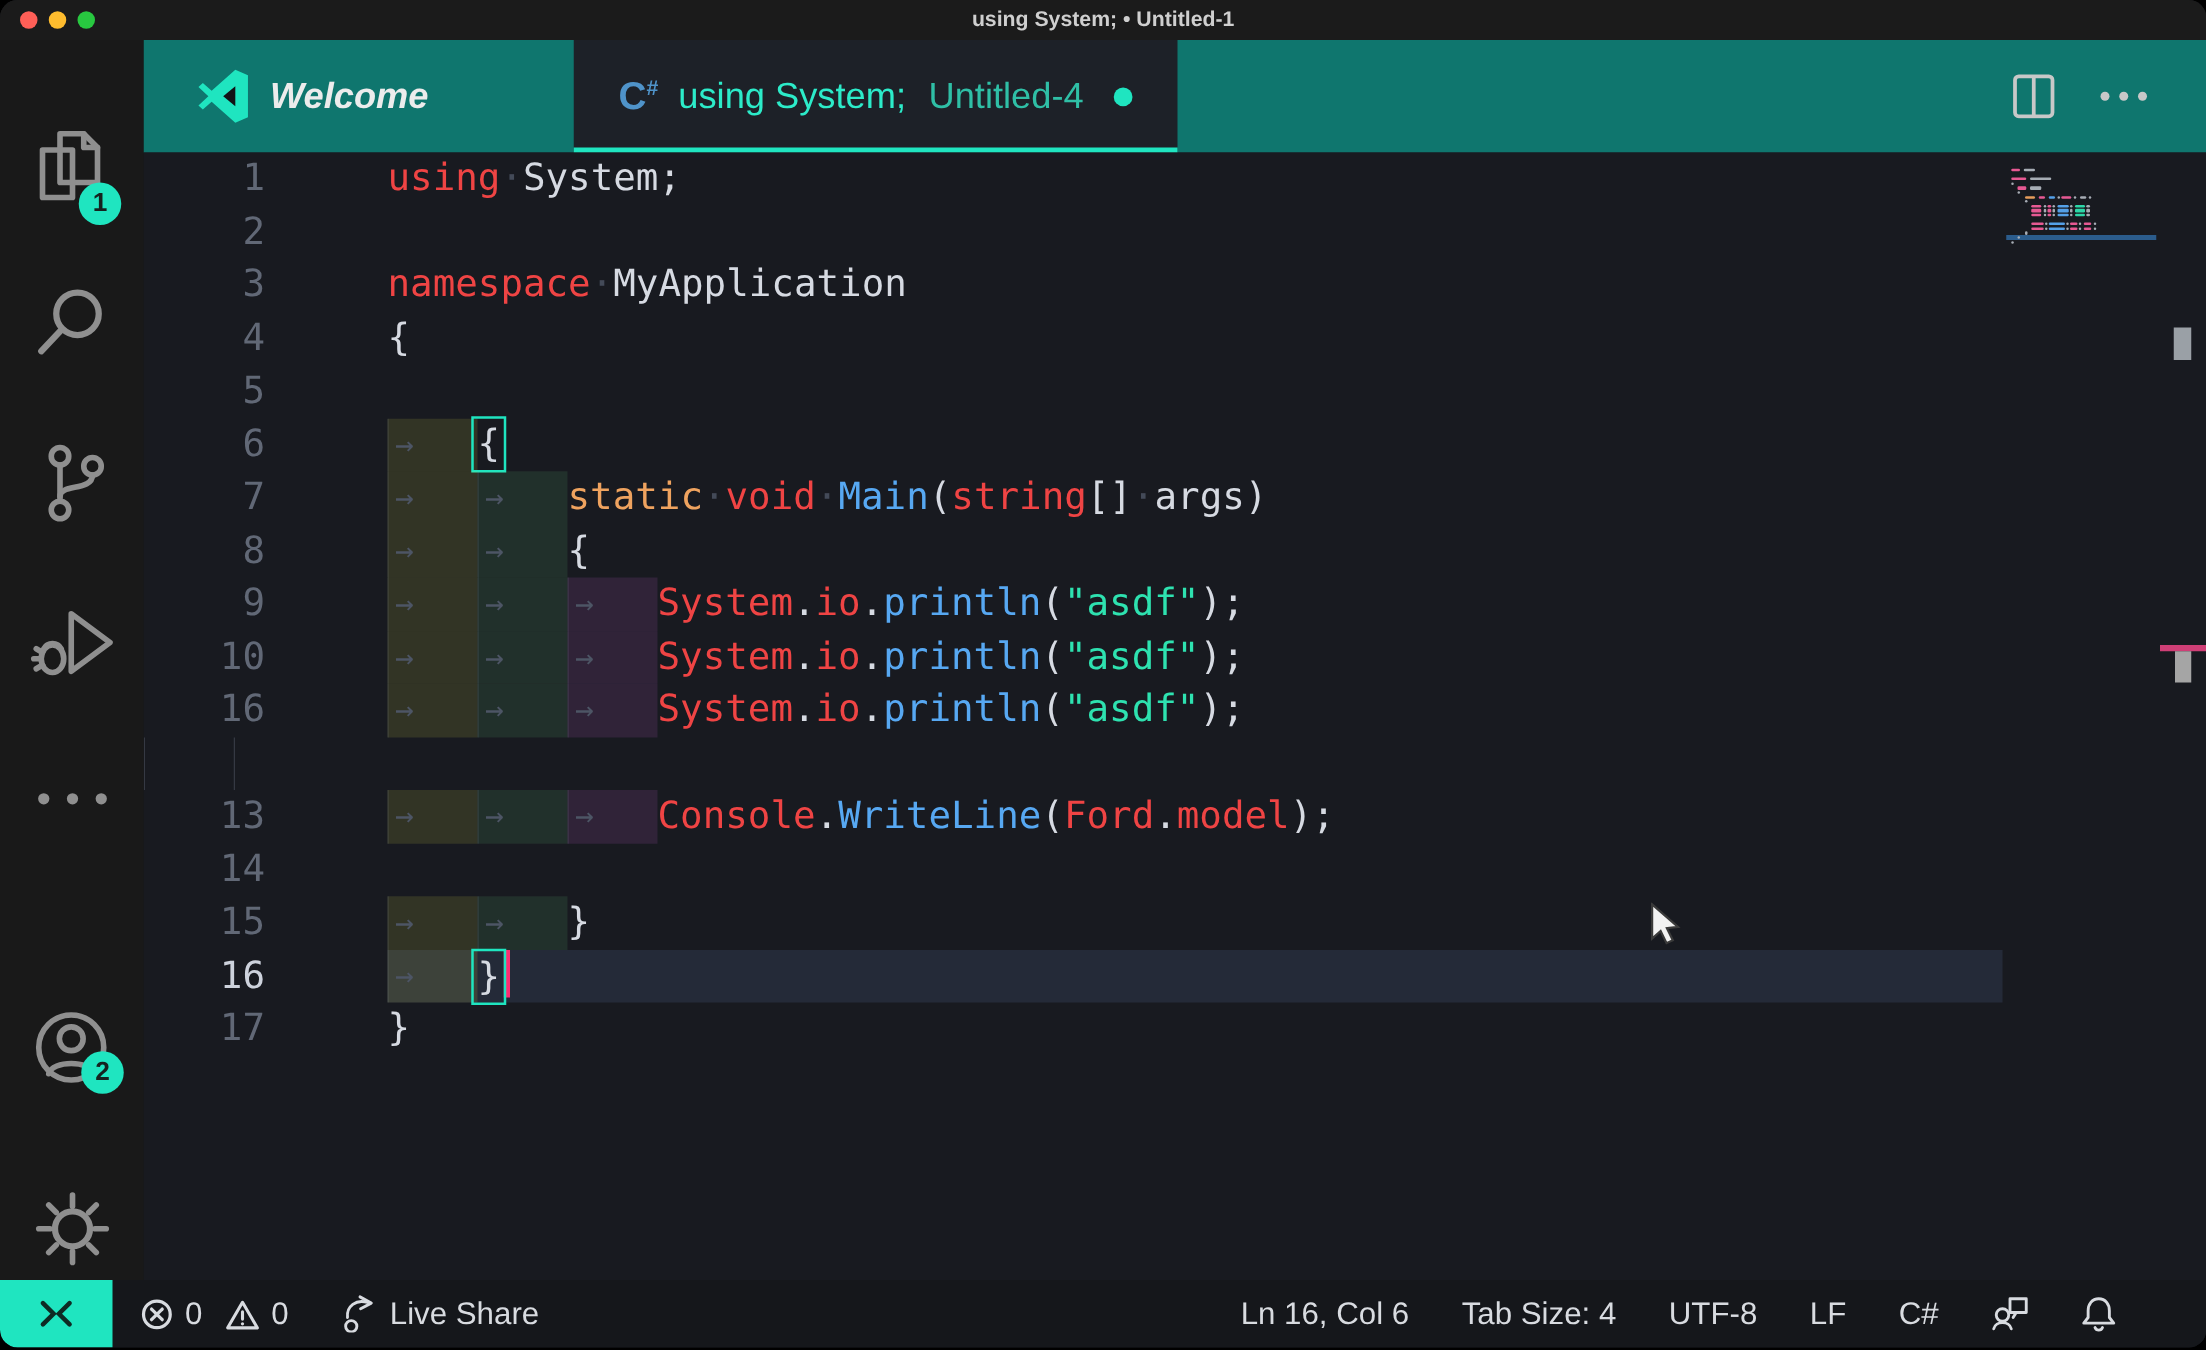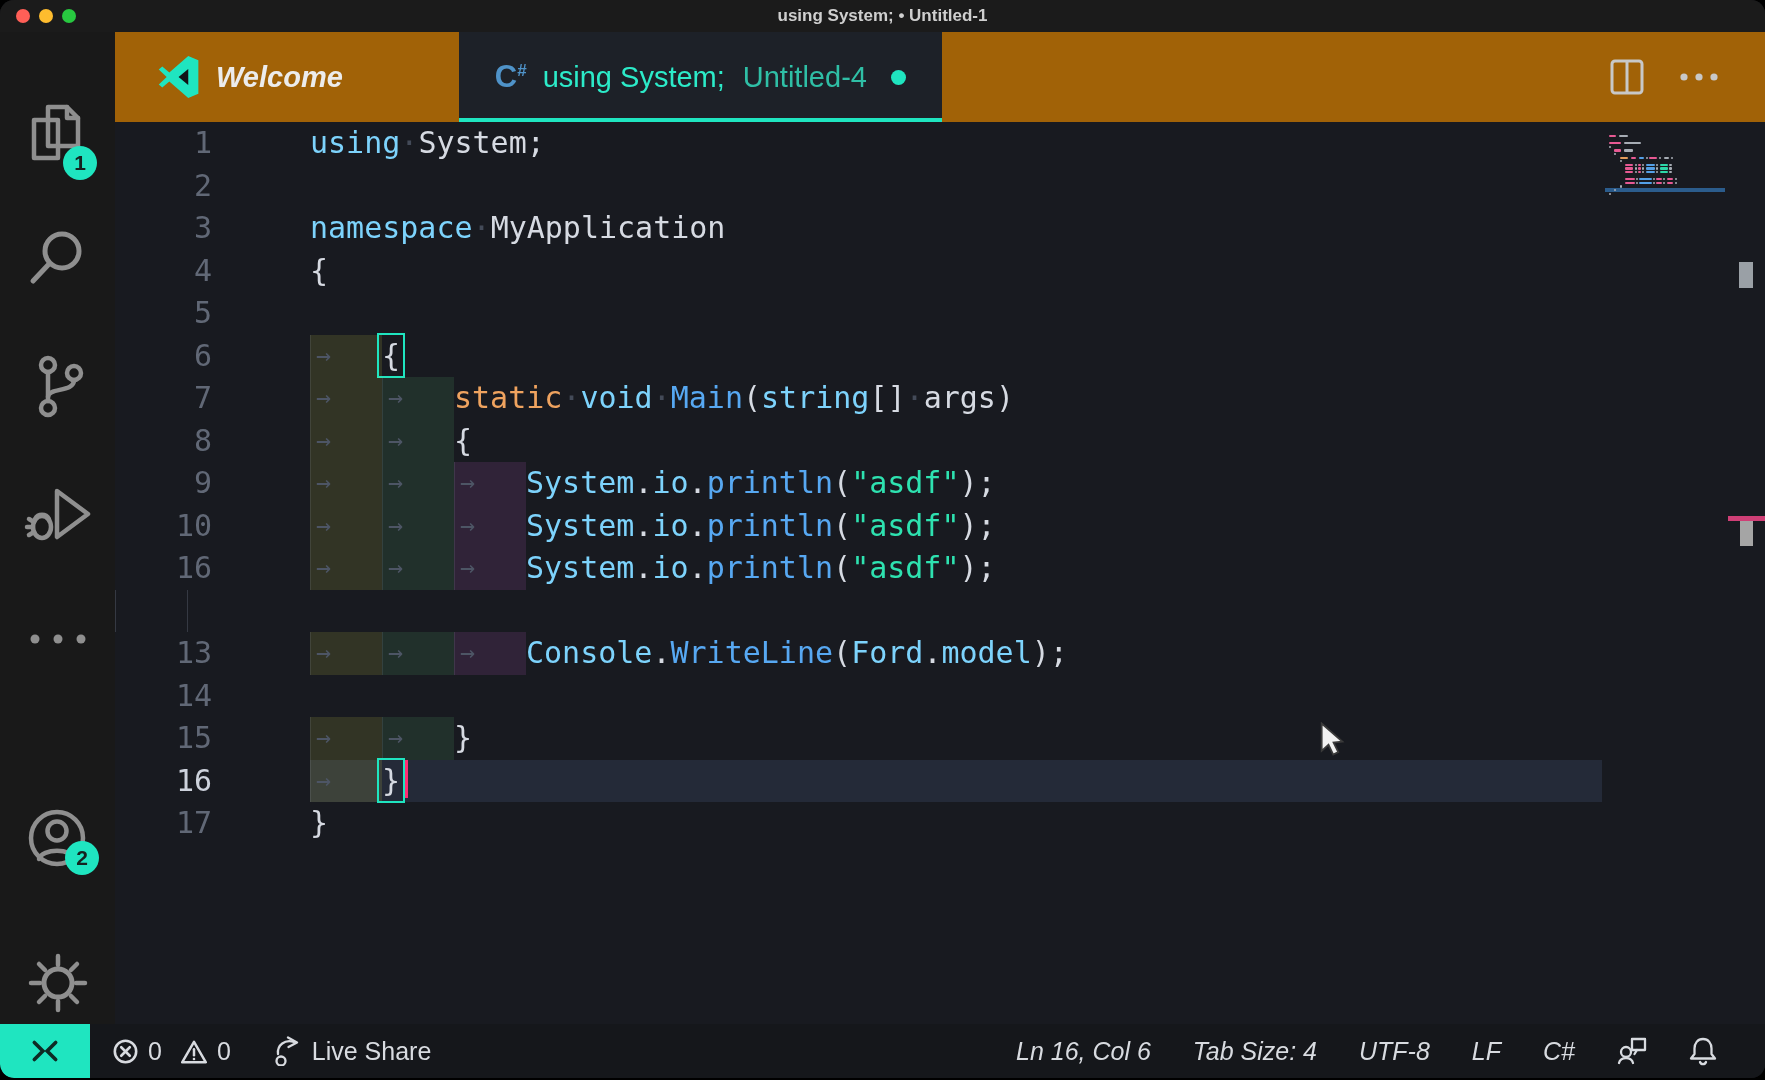--- a/index.html
+++ b/index.html
@@ -20,21 +20,21 @@
   .main { flex:1 1 auto; display:flex; min-height:0; }
   .activitybar { width:115px; background:#191919; position:relative; flex:0 0 auto; }
   .act-item { position:absolute; left:0; width:115px; display:flex; justify-content:center; }
   .act-item svg { stroke:#8f8f8f; fill:none; stroke-width:4.5; stroke-linecap:round; stroke-linejoin:round; }
   .badge { position:absolute; border-radius:50%; background:#1fe5c0; color:#15231f;
            font-weight:700; font-size:21px; display:flex; align-items:center; justify-content:center; }
 
   .center { flex:1 1 auto; display:flex; flex-direction:column; min-width:0; }
 
   
-  .tabstrip { height:90px; background:#a16207; display:flex; align-items:stretch; position:relative; flex:0 0 auto; }
+  .tabstrip { height:90px; background:#0f766e; display:flex; align-items:stretch; position:relative; flex:0 0 auto; }
   .welcome-tab { display:flex; align-items:center; gap:15px; padding-left:42px; }
   .welcome-label { font-size:29px; font-style:italic; font-weight:600; color:#ececec; }
   .tab-active { margin-left:116px; display:flex; align-items:center; gap:16px; padding:0 36px;
                 background:#1d2128; position:relative; }
   .tab-active::after { content:""; position:absolute; left:0; right:0; bottom:0; height:4px; background:#1fe5c0; }
   .cs-icon { color:#4f93c9; font-weight:700; font-size:31px; }
   .cs-icon sup { font-size:17px; font-weight:700; }
   .tab-title { font-size:29px; color:#2cebc9; }
   .tab-detail { font-size:29px; color:#2fbfa6; margin-left:2px; }
   .mod-dot { width:15px; height:15px; border-radius:50%; background:#1fe5c0; margin-left:8px; }
@@ -52,21 +52,21 @@
   .code { position:relative; white-space:pre; flex:1 1 auto; }
   .tab { display:inline-block; width:72px; height:42.5px; vertical-align:top;
          color:#4d5565; font-size:25px; padding-left:5px;
          border-left:1px solid rgba(160,170,190,0.14); }
   .t1 { background:rgba(234,234,80,0.13); }
   .t2 { background:rgba(110,230,140,0.11); }
   .t3 { background:rgba(225,105,230,0.12); }
   .guide { display:inline-block; width:72px; height:42.5px; vertical-align:top;
            border-left:1px solid rgba(160,170,190,0.22); }
   .sp { color:#434a58; }
-  .tk-kw { color:#7dd3fc; } .tk-or { color:#efa35f; } .tk-fn { color:#57a8f2; }
+  .tk-kw { color:#ef4444; } .tk-or { color:#efa35f; } .tk-fn { color:#57a8f2; }
   .tk-str { color:#2ee2b0; } .tk-pl { color:#d6dae2; }
   .bracket { outline:2px solid #1fe5c0; outline-offset:3px; }
   .caret { display:inline-block; width:5px; height:38px; background:#ff2d72;
            vertical-align:-7px; margin-left:3px; }
 
   
   .minimap { position:absolute; left:1490px; top:0; width:122px; height:220px; }
   .mm-tok { position:absolute; height:2.3px; border-radius:1px; opacity:.95; }
   .mm-hl { position:absolute; left:0; right:2px; height:4px; background:#2b5c8c; }
   .sb-handle1 { position:absolute; left:1624px; top:140px; width:14px; height:26px; background:#9aa0a6; }
@@ -76,21 +76,21 @@
   
   .statusbar { height:54px; background:#15171b; display:flex; justify-content:space-between;
                align-items:center; color:#d8dbe0; font-size:25px; flex:0 0 auto; }
   .sb-left, .sb-right { display:flex; align-items:center; height:100%; }
   .sb-item { display:flex; align-items:center; gap:9px; }
   .sb-item svg { stroke:#d8dbe0; fill:none; stroke-width:2.3; stroke-linecap:round; stroke-linejoin:round; }
   .remote { width:90px; height:100%; background:#1fe5c0; display:flex; align-items:center;
             justify-content:center; border-bottom-left-radius:14px; }
   .remote svg { stroke:#0e2b24; stroke-width:3.4; fill:none; stroke-linecap:round; }
   .sb-right .sb-item { margin-left:42px; }
-  .sb-right { padding-right:48px;font-style:italic; }
+  .sb-right { padding-right:72px; }
 
   .mouse-pointer { position:absolute; left:1320px; top:722px; z-index:50; }
 </style>
 </head>
 <body>
 
 <div class="window">
 
   <div class="titlebar">
     <div class="lights">

